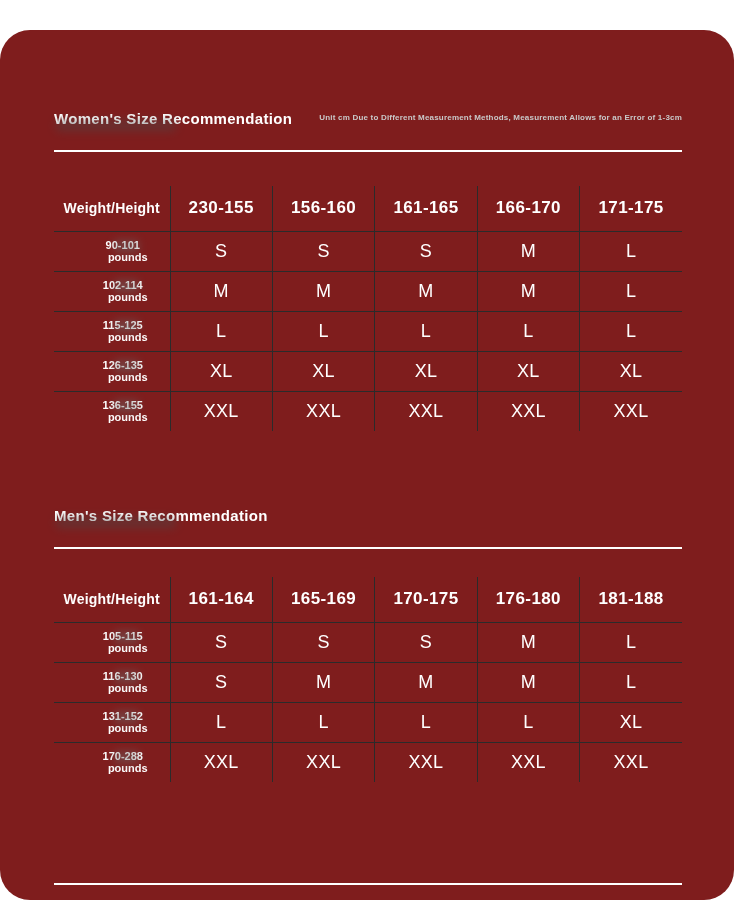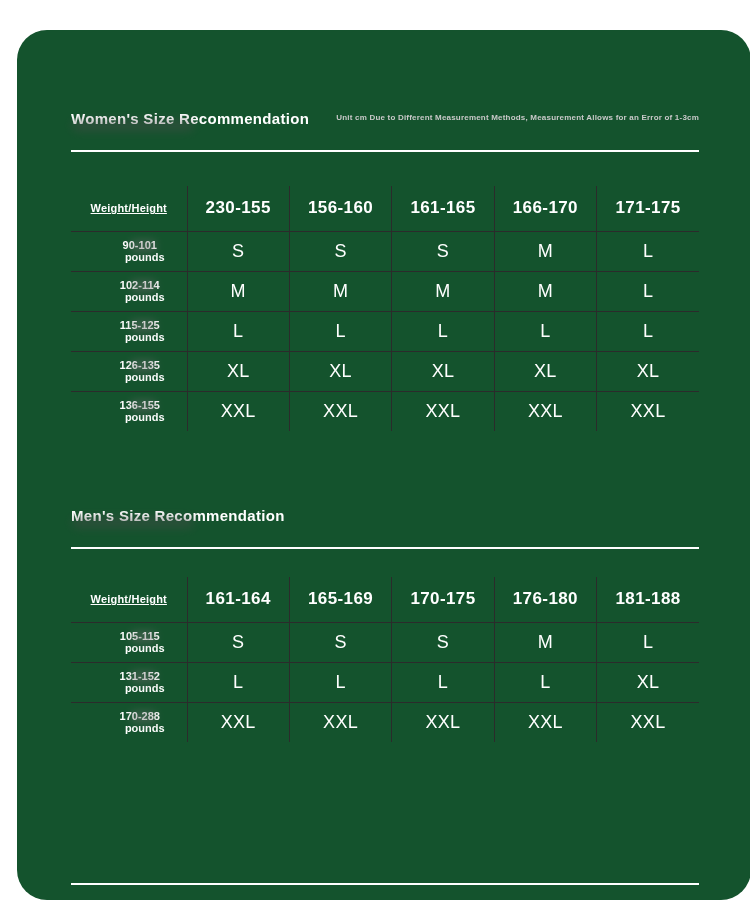--- a/index.html
+++ b/index.html
@@ -5,23 +5,23 @@
   html, body { margin: 0; padding: 0; }
   body {
     width: 750px; height: 919px;
     background: #ffffff;
     font-family: "Liberation Sans", sans-serif;
     position: relative;
     overflow: hidden;
   }
   .panel {
     position: absolute;
-    left: 17px; top: 30px;
+    left: 0; top: 30px;
     width: 734px; height: 870px;
-    background: #14532d;
+    background: #7f1d1d;
     border-radius: 30px;
     color: #ffffff;
   }
   .section-title {
     position: absolute;
     left: 54px;
     font-size: 15px;
     font-weight: bold;
     letter-spacing: .3px;
     color: #ffffff;
@@ -72,24 +72,23 @@
   .size-table th, .size-table td {
     border: 1px solid #2b2b2b;
     text-align: center;
     vertical-align: middle;
     padding: 0;
   }
   .size-table thead tr { height: 45px; }
   .size-table tbody tr { height: 40px; }
   .size-table col.label-col { width: 116px; }
   .corner {
-    font-size: 11px;
+    font-size: 14px;
     font-weight: bold;
     letter-spacing: .2px;
-    text-decoration: underline;
   }
   .col-head {
     font-size: 17px;
     font-weight: bold;
     letter-spacing: .4px;
   }
   .row-head {
     text-align: center;
     padding-left: 16px !important;
     position: relative;
@@ -249,20 +248,32 @@
             <span class="smudge"></span>
           </th>
           <td class="size-cell">S</td>
           <td class="size-cell">S</td>
           <td class="size-cell">S</td>
           <td class="size-cell">M</td>
           <td class="size-cell">L</td>
         </tr>
         <tr>
           <th class="row-head">
+            <div class="weight">116-130</div>
+            <div class="unit">pounds</div>
+            <span class="smudge"></span>
+          </th>
+          <td class="size-cell">S</td>
+          <td class="size-cell">M</td>
+          <td class="size-cell">M</td>
+          <td class="size-cell">M</td>
+          <td class="size-cell">L</td>
+        </tr>
+        <tr>
+          <th class="row-head">
             <div class="weight">131-152</div>
             <div class="unit">pounds</div>
             <span class="smudge"></span>
           </th>
           <td class="size-cell">L</td>
           <td class="size-cell">L</td>
           <td class="size-cell">L</td>
           <td class="size-cell">L</td>
           <td class="size-cell">XL</td>
         </tr>

